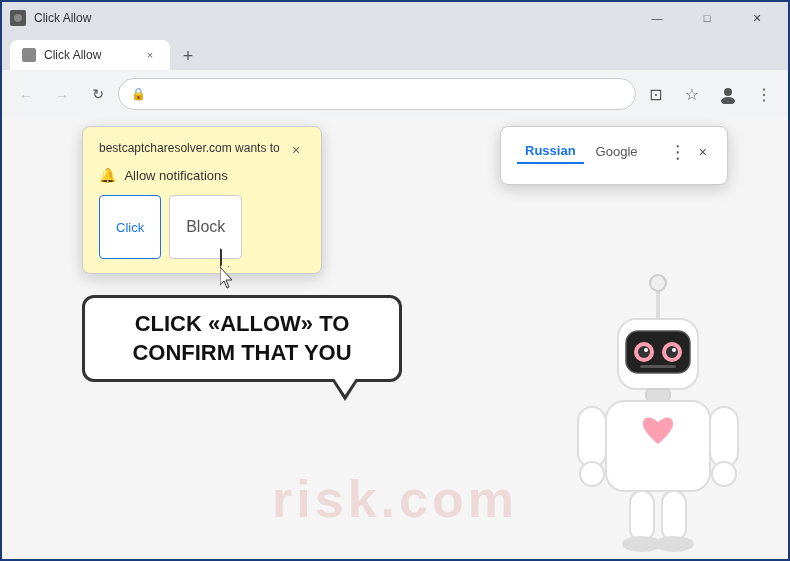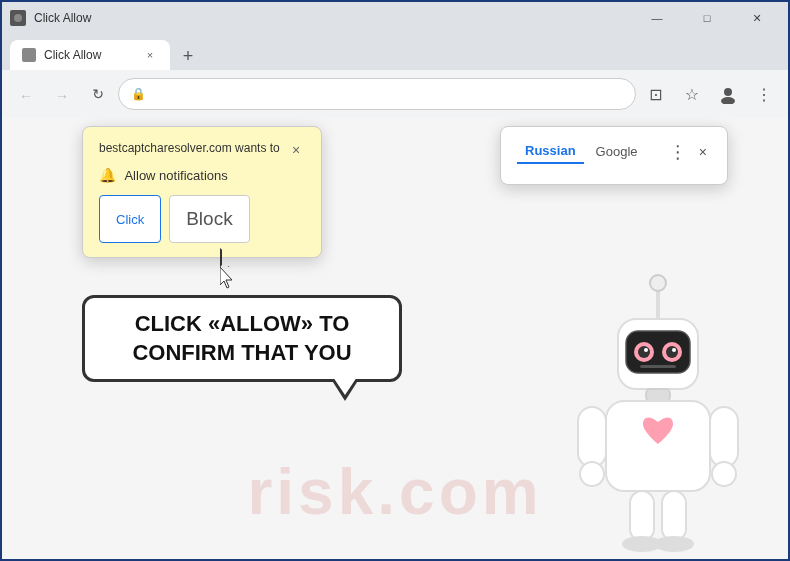--- a/index.html
+++ b/index.html
@@ -152,21 +152,21 @@
       justify-content: flex-start;
       padding-left: 60px;
     }
 
     
     .watermark {
       position: absolute;
       bottom: 30px;
       left: 0; right: 0;
       text-align: center;
-      font-size: 64px;
+      font-size: 52px;
       font-weight: bold;
       color: rgba(200,60,60,0.15);
       letter-spacing: 4px;
       pointer-events: none;
       z-index: 0;
     }
 
     
     .main-content {
       position: relative;
@@ -270,26 +270,26 @@
     .btn-allow {
       padding: 5px 16px;
       background: white;
       border: 1px solid #1a73e8;
       border-radius: 4px;
       color: #1a73e8;
       font-size: 13px;
       cursor: pointer;
     }
     .btn-block {
-      padding: 12px 16px;
+      padding: 22px 16px;
       background: white;
       border: 1px solid #ccc;
       border-radius: 4px;
       color: #555;
-      font-size: 19px;
+      font-size: 16px;
       cursor: pointer;
     }
 
     
     .translate-popup {
       position: absolute;
       top: 8px;
       right: 60px;
       background: white;
       border: 1px solid #ccc;

